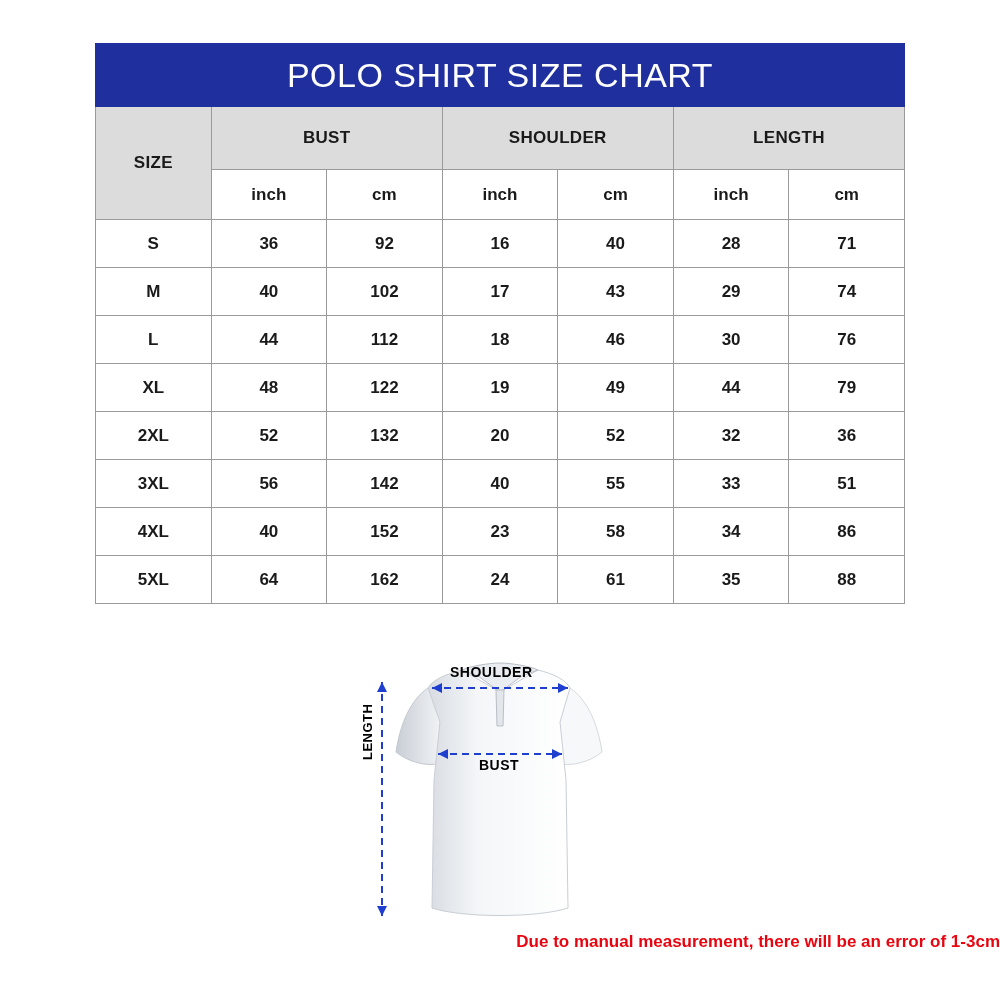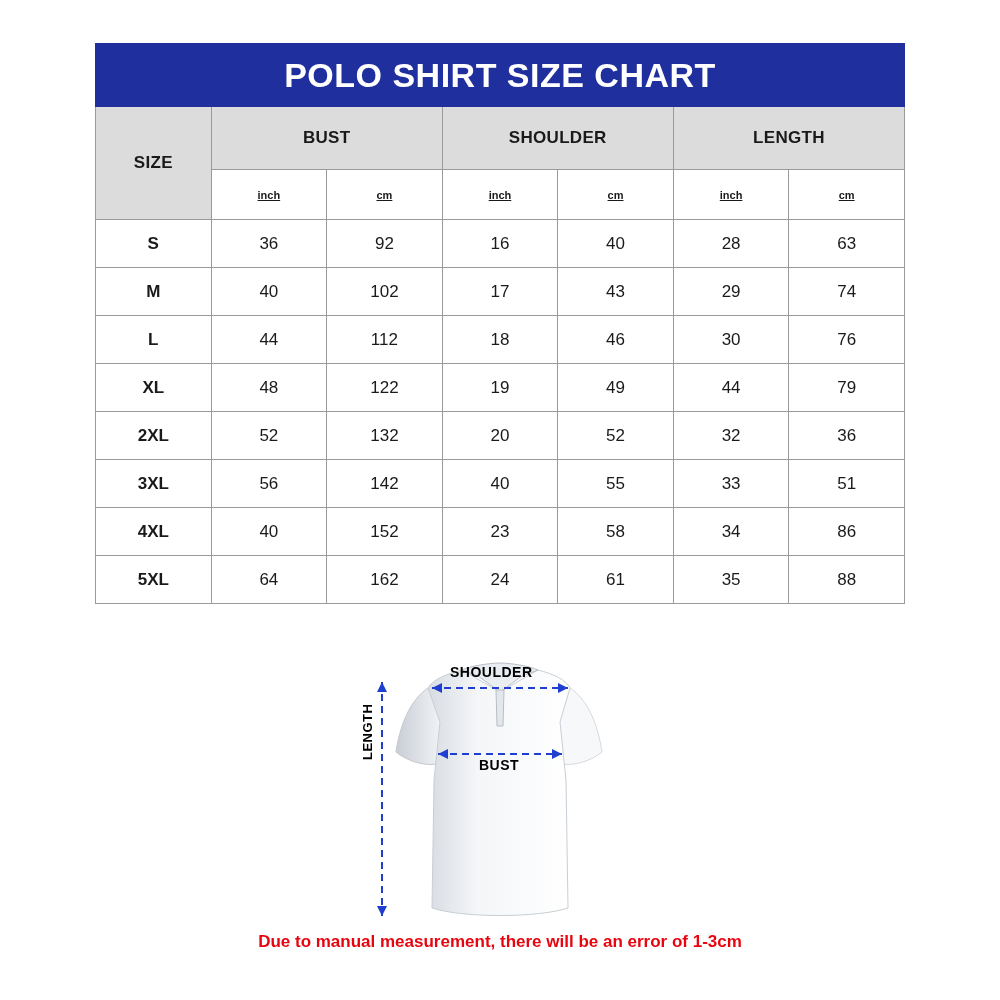--- a/index.html
+++ b/index.html
@@ -32,47 +32,46 @@
   table.size-chart th {
     border: 1px solid #9a9a9a;
     text-align: center;
     vertical-align: middle;
     padding: 0;
   }
   .title-cell {
     background: #1f2f9e;
     color: #ffffff;
     font-size: 34px;
-    font-weight: bold;
+    font-weight: normal;
     letter-spacing: 0.5px;
     height: 62px;
     border: 1px solid #1f2f9e !important;
   }
   .hdr {
     background: #dcdcdc;
     font-size: 17px;
     font-weight: bold;
     height: 62px;
     letter-spacing: 0.3px;
   }
   .unit {
-    font-size: 11px;
+    font-size: 17px;
     font-weight: bold;
     height: 49px;
     background: #ffffff;
-    text-decoration: underline;
   }
   .size-cell {
     font-size: 17px;
     font-weight: bold;
     height: 47px;
   }
   .val-cell {
     font-size: 17px;
-    font-weight: normal;
+    font-weight: bold;
     height: 47px;
   }
 
   
   .illus {
     position: absolute;
     left: 0;
     top: 630px;
     width: 1000px;
     height: 300px;
@@ -112,21 +111,21 @@
     color: #000;
     transform: rotate(-90deg);
     transform-origin: left top;
     white-space: nowrap;
   }
   .note {
     position: absolute;
     top: 932px;
     left: 0;
     width: 1000px;
-    text-align: center;
+    text-align: right;
     color: #e8050f;
     font-size: 17px;
     font-weight: bold;
   }
 </style>
 </head>
 <body>
 
 <div class="chart-wrap">
   <table class="size-chart">
@@ -149,21 +148,21 @@
         <td class="unit">cm</td>
       </tr>
 
       <tr>
         <td class="size-cell">S</td>
         <td class="val-cell">36</td>
         <td class="val-cell">92</td>
         <td class="val-cell">16</td>
         <td class="val-cell">40</td>
         <td class="val-cell">28</td>
-        <td class="val-cell">63</td>
+        <td class="val-cell">71</td>
       </tr>
       <tr>
         <td class="size-cell">M</td>
         <td class="val-cell">40</td>
         <td class="val-cell">102</td>
         <td class="val-cell">17</td>
         <td class="val-cell">43</td>
         <td class="val-cell">29</td>
         <td class="val-cell">74</td>
       </tr>

